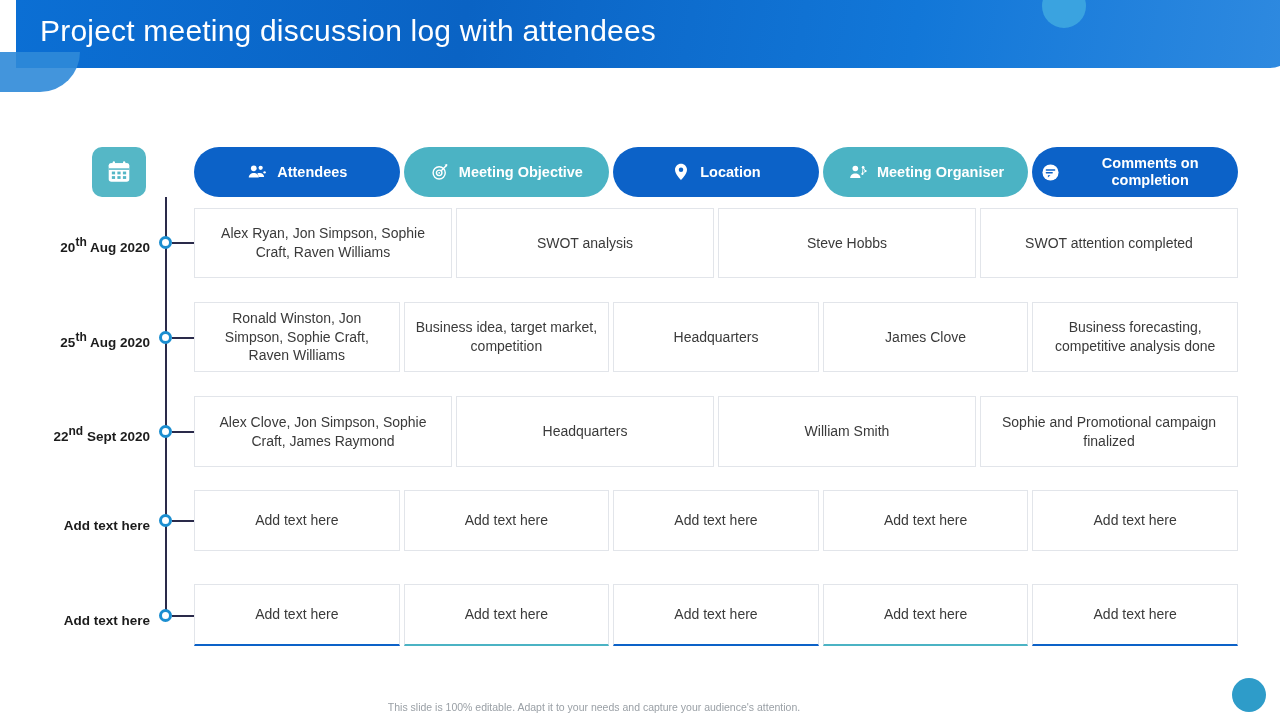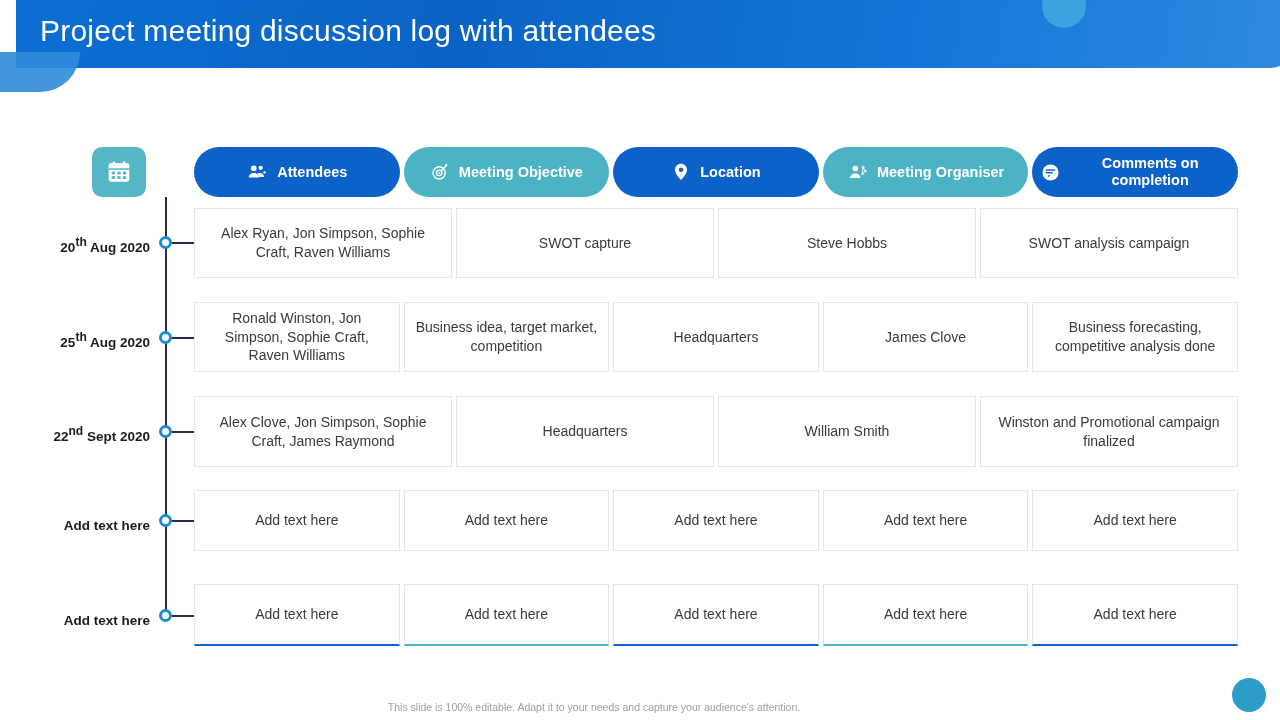--- a/index.html
+++ b/index.html
@@ -260,23 +260,23 @@
   <div class="timeline-line"></div>
 
   <div class="date-label" style="top:235px">
     <span>20</span><sup>th</sup>
     <span>Aug 2020</span>
   </div>
   <div class="tl-node" style="top:236px"></div>
   <div class="tl-stub" style="top:242px"></div>
   <div class="row" style="top:208px; height:70px">
     <div class="cell">Alex Ryan,  Jon Simpson, Sophie Craft, Raven Williams</div>
-    <div class="cell">SWOT capture</div>
+    <div class="cell">SWOT analysis</div>
     <div class="cell">Steve Hobbs</div>
-    <div class="cell">SWOT analysis campaign</div>
+    <div class="cell">SWOT attention completed</div>
   </div>
 
   <div class="date-label" style="top:330px">
     <span>25</span><sup>th</sup>
     <span>Aug 2020</span>
   </div>
   <div class="tl-node" style="top:331px"></div>
   <div class="tl-stub" style="top:337px"></div>
   <div class="row" style="top:302px; height:70px">
     <div class="cell">Ronald Winston, Jon Simpson, Sophie Craft, Raven Williams</div>
@@ -289,21 +289,21 @@
   <div class="date-label" style="top:424px">
     <span>22</span><sup>nd</sup>
     <span>Sept 2020</span>
   </div>
   <div class="tl-node" style="top:425px"></div>
   <div class="tl-stub" style="top:431px"></div>
   <div class="row" style="top:396px; height:71px">
     <div class="cell">Alex Clove,  Jon Simpson, Sophie Craft, James Raymond</div>
     <div class="cell">Headquarters</div>
     <div class="cell">William Smith</div>
-    <div class="cell">Winston and Promotional campaign finalized</div>
+    <div class="cell">Sophie and Promotional campaign finalized</div>
   </div>
 
   <div class="date-label" style="top:513px">
     <span>Add</span><sup></sup>
     <span>text here</span>
   </div>
   <div class="tl-node" style="top:514px"></div>
   <div class="tl-stub" style="top:520px"></div>
   <div class="row" style="top:490px; height:61px">
     <div class="cell">Add text here</div>

